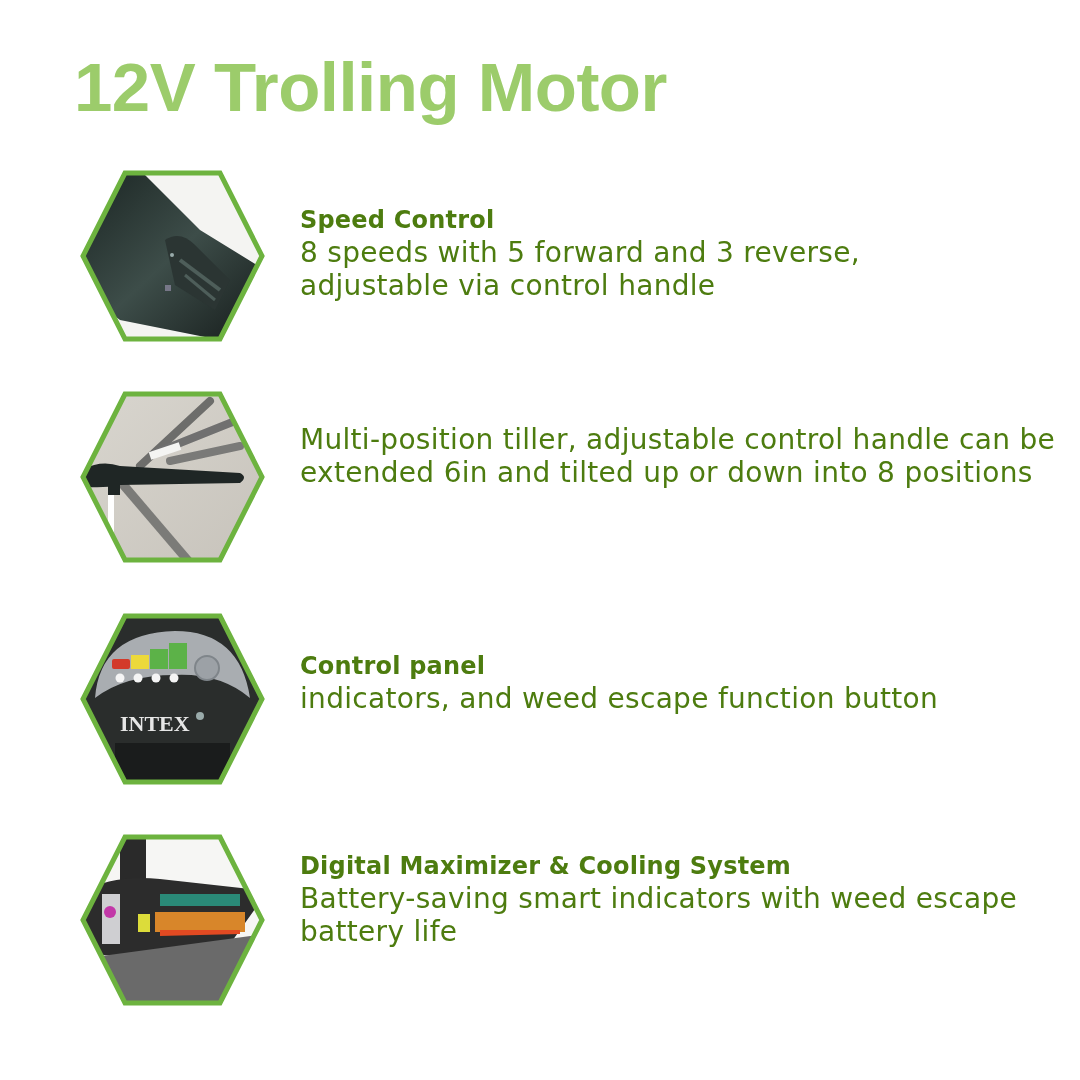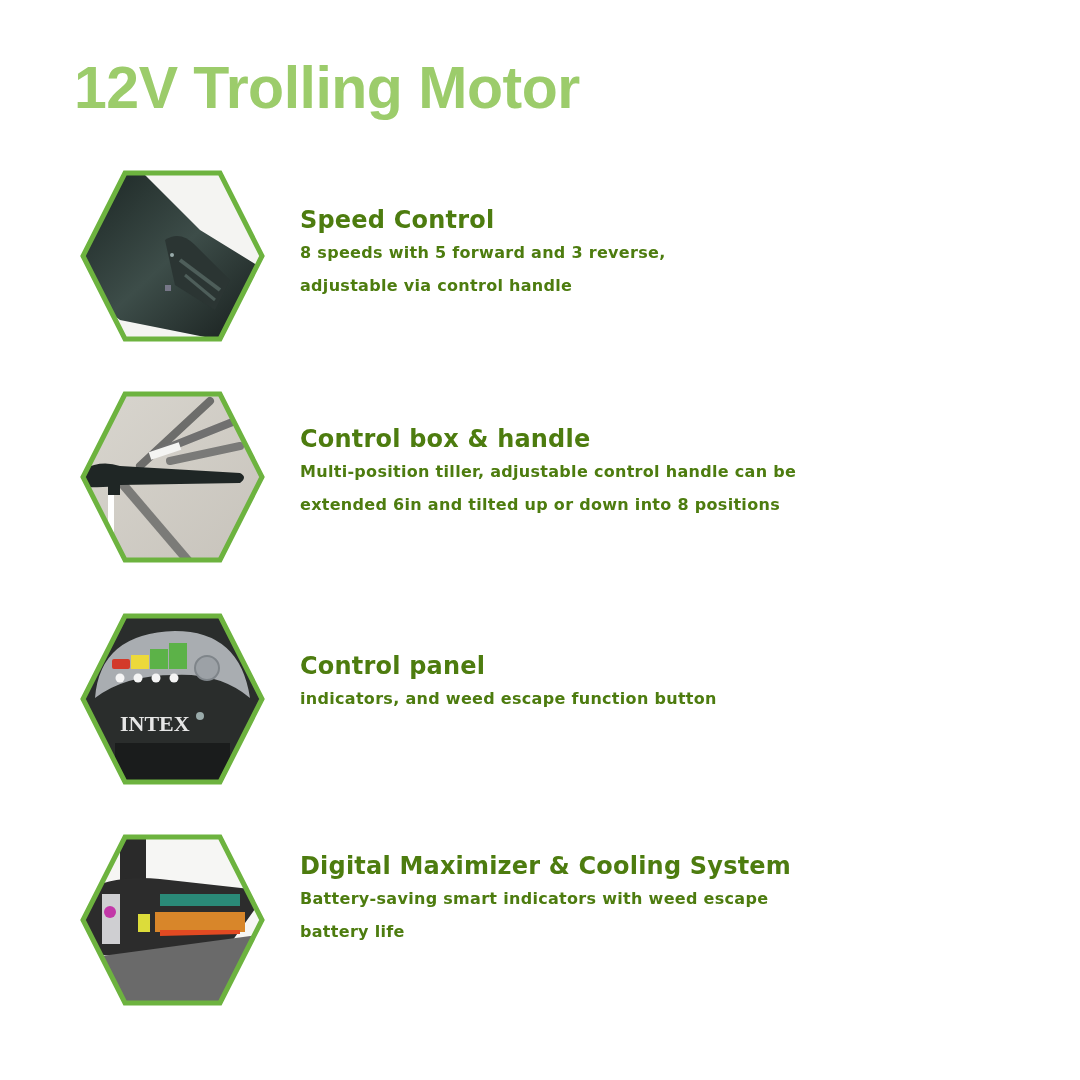--- a/index.html
+++ b/index.html
@@ -14,21 +14,21 @@
       overflow: hidden;
       font-family: "DejaVu Sans", sans-serif;
     }
     .title {
       position: absolute;
       left: 74px;
       top: 38px;
       margin: 0;
       font-family: "Liberation Sans", sans-serif;
       font-weight: bold;
-      font-size: 59px;
+      font-size: 69px;
       line-height: 100px;
       letter-spacing: -0.5px;
       color: #9ccc6b;
       white-space: nowrap;
     }
     .feature {
       position: absolute;
       left: 0;
       width: 1080px;
       height: 172px;
@@ -49,24 +49,24 @@
       font-family: "DejaVu Sans", sans-serif;
     }
     .heading {
       font-weight: bold;
       font-size: 24px;
       line-height: 32px;
       letter-spacing: 0.2px;
       white-space: nowrap;
     }
     .body {
-      font-size: 16px;
+      font-size: 28px;
       line-height: 33px;
       letter-spacing: 0.3px;
-      font-weight: bold;
+      font-weight: normal;
     }
     .body span { display: block; white-space: nowrap; }
   </style>
 </head>
 <body>
 
 <h1 class="title">12V Trolling Motor</h1>
 
 <div class="feature" style="top:170px;">
   <div class="hex">
@@ -122,21 +122,20 @@
         <line x1="70" y1="65" x2="100" y2="55" stroke="#f4f4f2" stroke-width="8"></line>
         <line x1="40" y1="90" x2="110" y2="172" stroke="#7b7b78" stroke-width="9"></line>
         <path d="M0,80 Q20,68 40,75 L160,82 Q168,86 160,92 L40,94 Q20,98 0,95 Z" fill="#1f2625"></path>
         <rect x="28" y="94" width="12" height="10" fill="#1f2625"></rect>
         <rect x="28" y="104" width="6" height="68" fill="#ffffff"></rect>
       </g>
       <polygon points="45,3 140,3 182,86 140,169 45,169 3,86" fill="none" stroke="#6db33f" stroke-width="5"></polygon>
     </svg>
   </div>
   <div class="text" style="top:32px;">
-    <div class="heading">Control box &amp; handle</div>
     <div class="body">
       <span>Multi-position tiller, adjustable control handle can be</span>
       <span>extended 6in and tilted up or down into 8 positions</span>
     </div>
   </div>
 </div>
 
 <div class="feature" style="top:613px;">
   <div class="hex">
     <svg width="185" height="172" viewBox="0 0 185 172">

